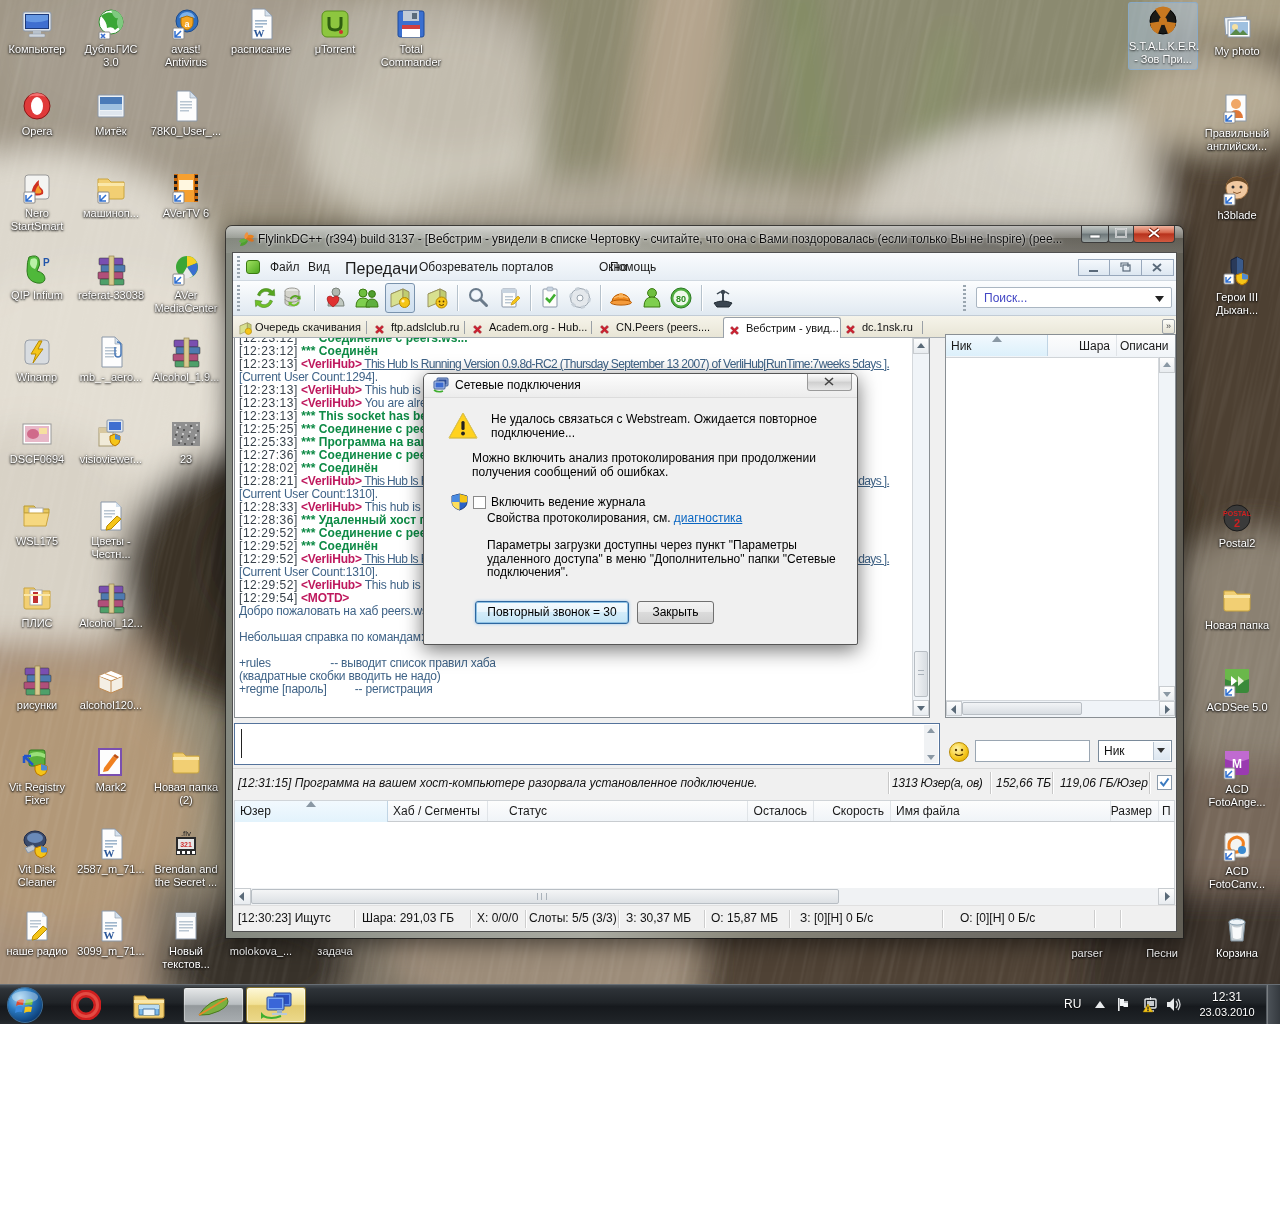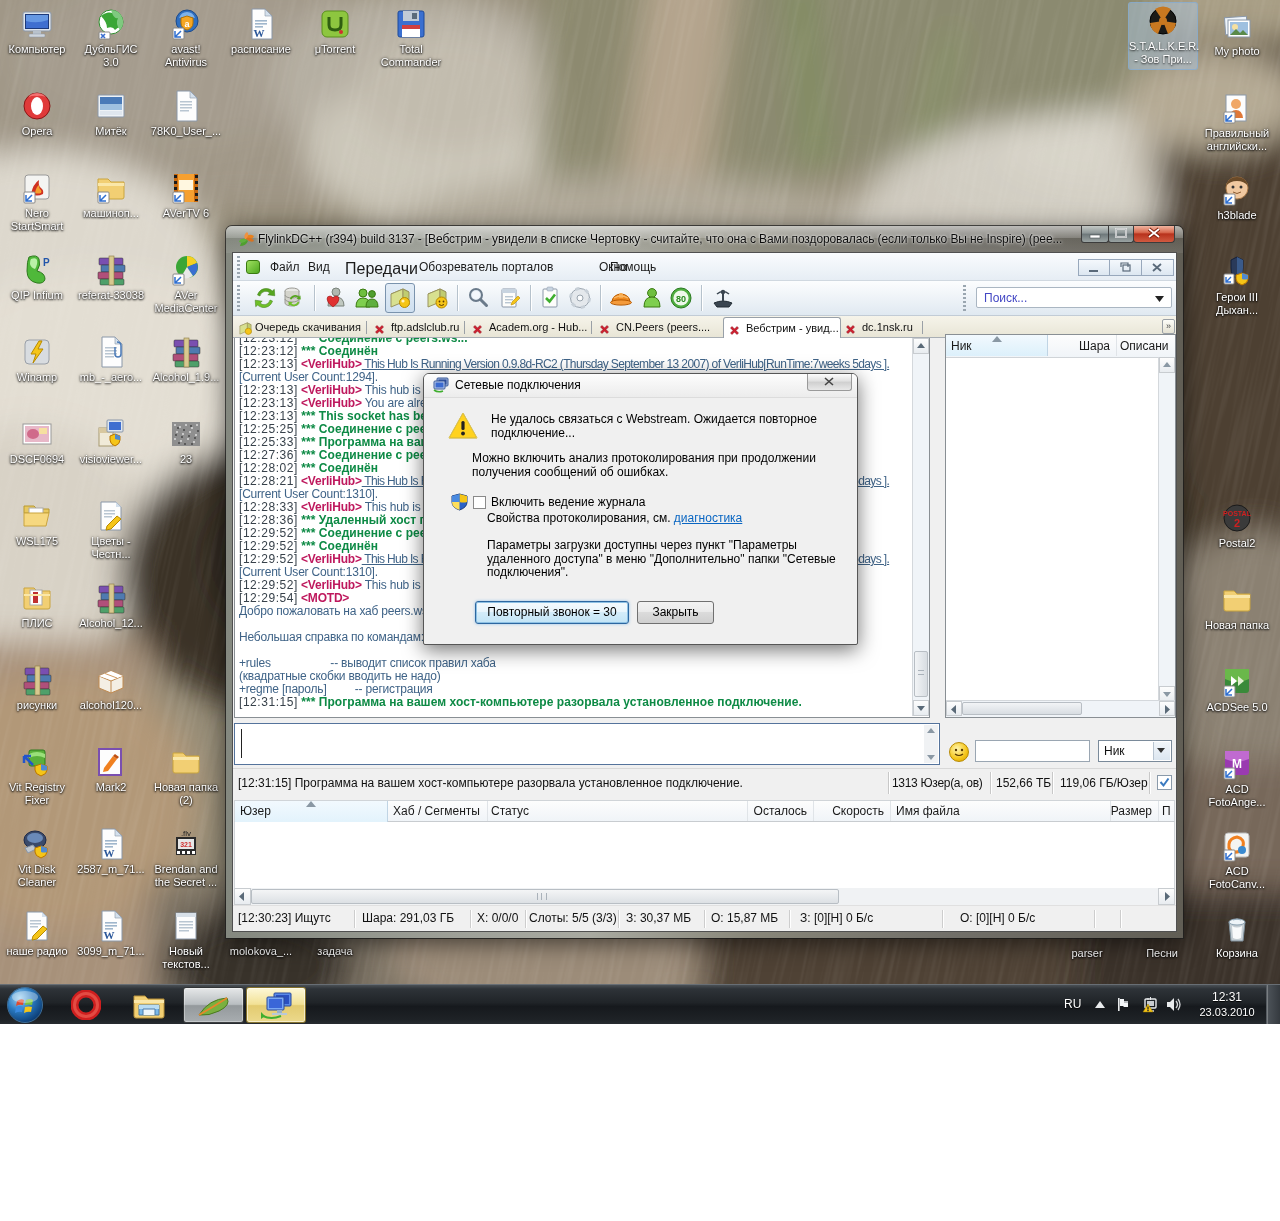--- a/index.html
+++ b/index.html
@@ -847,21 +847,20 @@
 <div><span class="m">[Current User Count:1310].</span></div>
 <div><span class="ts">[12:29:52]</span><span class="n"> &lt;VerliHub&gt;</span><span class="m"> This hub is enhanced by a security bot</span></div>
 <div><span class="ts">[12:29:54]</span><span class="n"> &lt;MOTD&gt;</span></div>
 <div><span class="m">Добро пожаловать на хаб peers.ws</span></div>
 <div>&nbsp;</div>
 <div><span class="m">Небольшая справка по командам:</span></div>
 <div>&nbsp;</div>
 <div><span class="m">+rules&nbsp;&nbsp;&nbsp;&nbsp;&nbsp;&nbsp;&nbsp;&nbsp;&nbsp;&nbsp;&nbsp;&nbsp;&nbsp;&nbsp;&nbsp;&nbsp;&nbsp;&nbsp;&nbsp;-- выводит список правил хаба</span></div>
 <div><span class="m">(квадратные скобки вводить не надо)</span></div>
 <div><span class="m">+regme [пароль]&nbsp;&nbsp;&nbsp;&nbsp;&nbsp;&nbsp;&nbsp;&nbsp;&nbsp;-- регистрация</span></div>
-<div><span class="ts">[12:31:15]</span><span class="g"> *** Программа на вашем хост-компьютере разорвала установленное подключение.</span></div>
           </div>
   <div class="abs" style="right:0;top:0;width:16px;height:378px;background:#f0f4f8;border-left:1px solid #d4d8dc;">
    <div class="abs" style="left:0;top:0;width:16px;height:16px;background:linear-gradient(180deg,#fdfdfd,#e8ecf0);border:1px solid #c8ccd0;box-sizing:border-box;"><svg width="14" height="14">
                 <path d="M7 4 l4 5 h-8z" fill="#5a6a78"></path>
               </svg></div>
    <div class="abs" style="left:0;bottom:0;width:16px;height:16px;background:linear-gradient(180deg,#fdfdfd,#e8ecf0);border:1px solid #c8ccd0;box-sizing:border-box;"><svg width="14" height="14">
                 <path d="M7 10 l4 -5 h-8z" fill="#5a6a78"></path>
               </svg></div>
    <div class="abs" style="left:1px;top:313px;width:14px;height:46px;background:linear-gradient(90deg,#f2f4f6,#d8dde2);border:1px solid #b8bec4;border-radius:2px;box-sizing:border-box;">
               <div style="margin:18px 3px 0;border-top:1px solid #aab2ba;border-bottom:1px solid #aab2ba;height:3px;"></div>
@@ -922,21 +921,21 @@
           </svg>
  </div>
  <div class="abs" style="left:742px;top:487px;width:115px;height:22px;background:#fff;border:1px solid #9aa6b2;box-sizing:border-box;"></div>
  <div class="abs" style="left:865px;top:487px;width:74px;height:22px;background:#fff;border:1px solid #7a8a9a;box-sizing:border-box;">
   <span style="position:absolute;left:5px;top:3px;font-size:12px;color:#111;">Ник</span>
   <div class="abs" style="right:1px;top:1px;width:16px;height:18px;background:linear-gradient(180deg,#f2f6fa,#dce6f0);border-left:1px solid #b8c4d0;"><svg width="14" height="16">
               <path d="M3 6 h8 l-4 5z" fill="#333"></path>
             </svg></div>
  </div>
 
- <div class="abs" style="left:0;top:515px;width:943px;height:28px;background:#f0f0f0;border-top:1px solid #d8d8d8;box-sizing:border-box;font-size:12px;color:#111;">
+ <div class="abs" style="left:0;top:515px;width:943px;height:28px;background:#f0f0f0;border-top:1px solid #d8d8d8;box-sizing:border-box;font-size:12px;color:#111;font-style:italic;">
   <span style="position:absolute;left:5px;top:7px;">[12:31:15] Программа на вашем хост-компьютере разорвала установленное подключение.</span>
   <div class="abs" style="left:655px;top:3px;width:1px;height:22px;background:#c8c8c8;box-shadow:1px 0 0 #fff;"></div>
   <span style="position:absolute;left:659px;top:7px;letter-spacing:-0.3px;">1313 Юзер(а, ов)</span>
   <div class="abs" style="left:757px;top:3px;width:1px;height:22px;background:#c8c8c8;box-shadow:1px 0 0 #fff;"></div>
   <span style="position:absolute;left:763px;top:7px;">152,66 ТБ</span>
   <div class="abs" style="left:819px;top:3px;width:1px;height:22px;background:#c8c8c8;box-shadow:1px 0 0 #fff;"></div>
   <span style="position:absolute;left:827px;top:7px;">119,06 ГБ/Юзер</span>
   <div class="abs" style="left:916px;top:3px;width:1px;height:22px;background:#c8c8c8;box-shadow:1px 0 0 #fff;"></div>
   <div class="abs" style="left:924px;top:6px;width:15px;height:15px;background:#fff;border:1px solid #8a9aaa;box-sizing:border-box;"><svg width="13" height="13">
               <path d="M2.5 6 l3 3.5 5 -7" fill="none" stroke="#3a7ac0" stroke-width="2"></path>
@@ -947,21 +946,21 @@
   <div class="abs" style="left:0;top:0;width:152px;height:30px;background:linear-gradient(180deg,#f2f9fe,#dcf0fb);border-right:1px solid #c0d4e4;">
             <span style="position:absolute;left:5px;top:3px;">Юзер</span>
             <svg width="12" height="6" style="position:absolute;left:70px;top:0px;">
               <path d="M6 0 l5 6 h-10z" fill="#8a98a4"></path>
             </svg>
           </div>
   <div class="abs" style="left:152px;top:0;width:100px;height:20px;border-right:1px solid #e0e4e8;">
             <span style="position:absolute;left:6px;top:3px;">Хаб / Сегменты</span>
           </div>
   <div class="abs" style="left:252px;top:0;width:260px;height:20px;border-right:1px solid #e0e4e8;">
-            <span style="position:absolute;left:4px;top:3px;">Статус</span>
+            <span style="position:absolute;left:22px;top:3px;">Статус</span>
           </div>
   <div class="abs" style="left:512px;top:0;width:66px;height:20px;border-right:1px solid #e0e4e8;">
             <span style="position:absolute;right:6px;top:3px;">Осталось</span>
           </div>
   <div class="abs" style="left:578px;top:0;width:77px;height:20px;border-right:1px solid #e0e4e8;">
             <span style="position:absolute;right:6px;top:3px;">Скорость</span>
           </div>
   <div class="abs" style="left:655px;top:0;width:220px;height:20px;border-right:1px solid #e0e4e8;">
             <span style="position:absolute;left:6px;top:3px;">Имя файла</span>
           </div>

